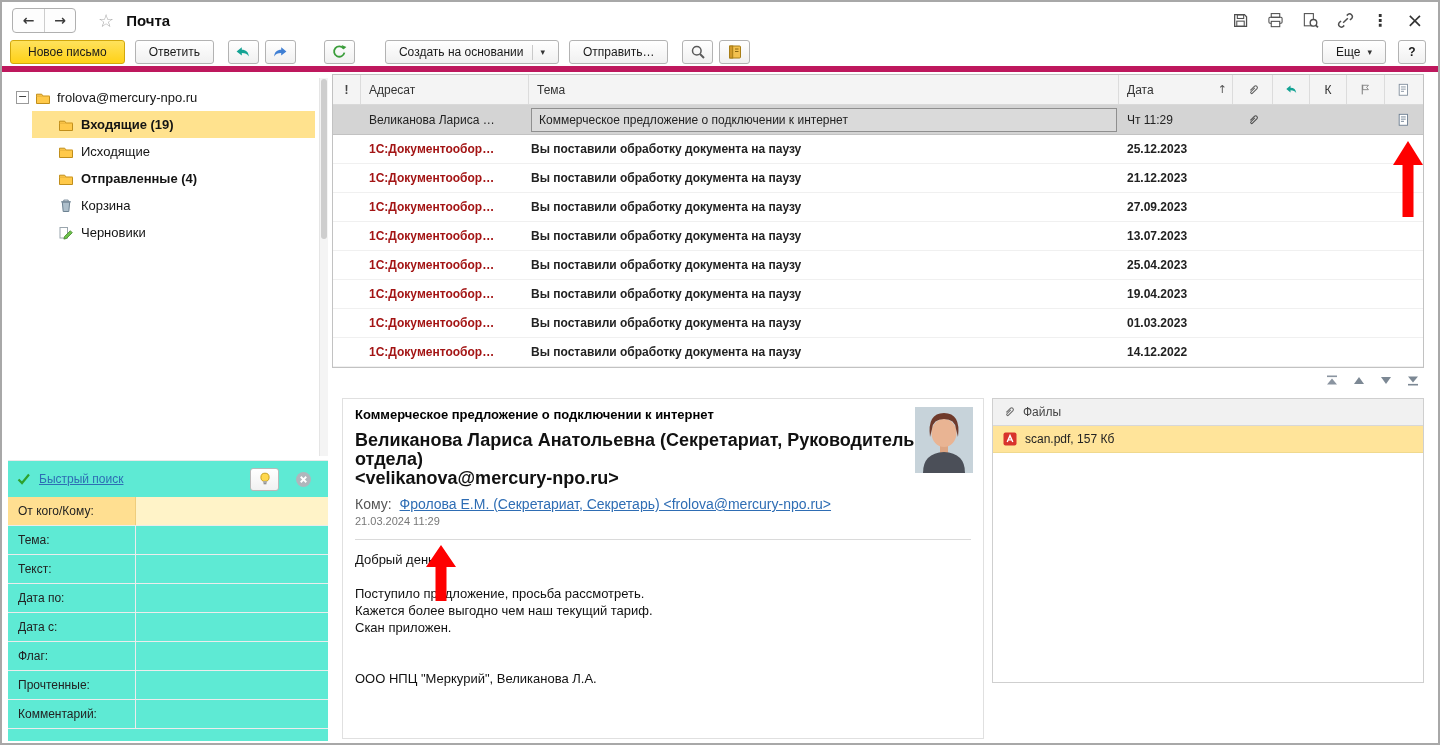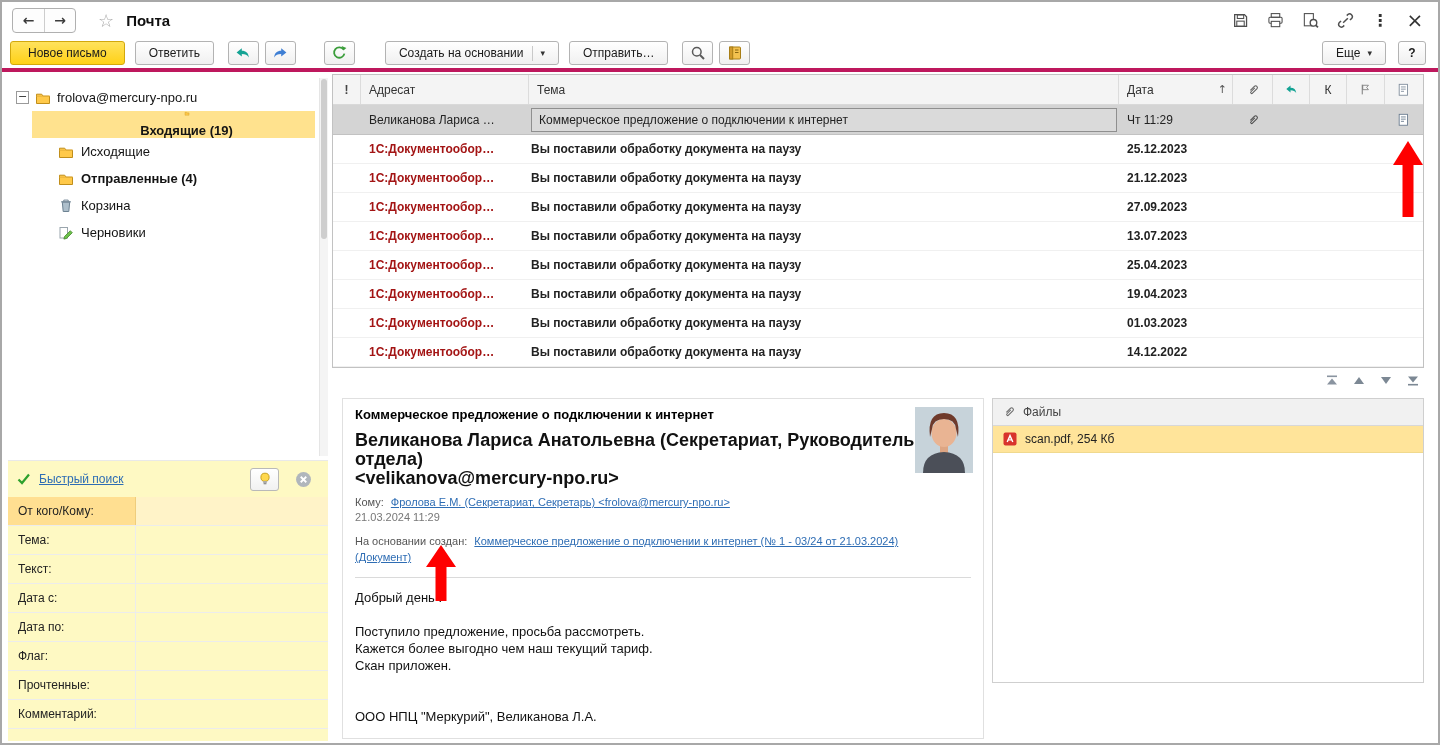--- a/index.html
+++ b/index.html
@@ -15,44 +15,44 @@
   .nav-btn + .nav-btn { border-left:1px solid #cdcdcd; }
   .glyph { font-size:14px; font-weight:bold; color:#3c3c3c; }
   .star { font-size:18px; color:#aaa; margin-left:22px; cursor:pointer; }
   .win-title { font-size:15px; font-weight:bold; color:#101010; margin-left:12px; }
   .titlebar-actions { margin-left:auto; display:flex; align-items:center; gap:13px; }
   .tb-icon { display:flex; align-items:center; justify-content:center; width:22px; height:22px; }
   .kebab-g { font-size:16px; font-weight:bold; color:#333; }
   .close-g { font-size:20px; color:#333; line-height:1; }
 
   
-  .toolbar { position:absolute; left:0; top:36px; right:0; height:34px; display:flex; align-items:center; padding:0 12px 0 8px; border-bottom:4px solid #be185d; }
+  .toolbar { position:absolute; left:0; top:36px; right:0; height:34px; display:flex; align-items:center; padding:0 12px 0 8px; border-bottom:6px solid #be185d; }
   .btn { height:24px; border:1px solid #b3b3b3; border-radius:3px; background:linear-gradient(#ffffff,#f0f0f0); padding:0 13px; display:inline-flex; align-items:center; justify-content:center; white-space:nowrap; }
   .btn-yellow { background:linear-gradient(#ffe25c,#ffd117); border-color:#d2a80c; padding:0 17px; }
   .icon-btn { width:31px; padding:0; }
   .ml10{margin-left:10px}.ml14{margin-left:14px}.ml28{margin-left:28px}.ml30{margin-left:30px}.ml6{margin-left:6px}
   .caret { font-size:9px; color:#333; margin-left:7px; }
   .dd-sep { width:1px; height:15px; background:#c9c9c9; margin-left:9px; }
   .spacer { flex:1; }
   .help { width:28px; margin-left:12px; font-weight:bold; }
 
   
   .folders-pane { position:absolute; left:6px; top:74px; width:320px; height:384px; background:#fff; overflow:hidden; }
   .tree-row { display:flex; align-items:center; height:27px; cursor:default; }
   .tree-row.root { padding-left:8px; gap:6px; margin-top:8px; }
   .tree-row.child { margin-left:24px; margin-right:13px; padding-left:26px; gap:7px; }
-  .tree-row.selected { background:#ffe28e;flex-direction:column; }
+  .tree-row.selected { background:#ffe28e; }
   .tree-label { font-size:13px; color:#141414; white-space:nowrap; }
   .bold { font-weight:bold; }
   .expander { width:13px; height:13px; border:1px solid #9a9a9a; background:#fff; font-size:11px; line-height:10px; text-align:center; color:#333; flex:0 0 13px; }
   .vscroll { position:absolute; right:0; top:2px; bottom:4px; width:9px; background:#f4f4f4; border-left:1px solid #e5e5e5; }
   .vscroll .thumb { position:absolute; top:1px; left:1px; width:6px; height:160px; background:#cecece; border-radius:3px; }
 
   
-  .quick-search { position:absolute; left:6px; top:458px; width:320px; bottom:2px; border-top:1px solid #e9e9e9; background:#fef9c3; }
+  .quick-search { position:absolute; left:6px; top:458px; width:320px; bottom:2px; border-top:1px solid #e9e9e9; background:#5eead4; }
   .qs-header { height:36px; display:flex; align-items:center; gap:7px; padding:0 14px 0 8px; }
   .qs-link { color:#2e6db4; text-decoration:underline; font-size:12px; cursor:pointer; }
   .qs-btn { width:29px; height:23px; border:1px solid #b9b9b9; border-radius:3px; background:linear-gradient(#fff,#f1f1f1); display:flex; align-items:center; justify-content:center; }
   .qs-clear { width:22px; height:22px; display:flex; align-items:center; justify-content:center; margin-left:6px; }
   .qs-row { display:grid; grid-template-columns:128px 1fr; height:29px; border-bottom:1px solid #ececec; }
   .qs-label { display:flex; align-items:center; padding-left:10px; color:#222; border-right:1px solid #ececec; font-size:12px; white-space:nowrap; }
   .qs-value { cursor:text; }
   .qs-row.active .qs-label { background:#ffdf91; border-right-color:#efcd7c; }
   .qs-row.active .qs-value { background:#fff3c8; }
 
@@ -74,21 +74,21 @@
   .unread { font-weight:bold; }
   .unread .c2 { color:#a31414; }.c2{grid-column:2}.c3{grid-column:3}.c4{grid-column:4}.c5{grid-column:5}.c9{grid-column:9}
 
   .list-nav { position:absolute; top:369px; left:1318px; display:flex; gap:3px; }
   .list-nav button { width:24px; height:18px; display:flex; align-items:center; justify-content:center; }
 
   
   .preview-pane { position:absolute; left:340px; top:396px; width:642px; height:341px; border:1px solid #e0e0e0; background:#fff; padding:8px 12px; overflow:hidden; }
   .pv-subject { font-size:13px; font-weight:bold; color:#000; }
   .pv-from { font-size:18px; margin-top:9px; line-height:19px; color:#111;font-weight:bold; }
-  .pv-meta { font-size:11px; margin-top:8px; }
+  .pv-meta { font-size:14px; margin-top:8px; }
   .meta-label { color:#555; margin-right:4px; }
   .link { color:#2e6db4; text-decoration:underline; cursor:pointer; }
   .pv-date { font-size:11px; color:#777; margin-top:3px; }
   .pv-based { font-size:11px; margin-top:10px; max-width:575px; line-height:16px; }
   .pv-sep { border:none; border-top:1px solid #dadada; margin-top:12px; }
   .pv-body { margin-top:11px; font-size:13px; line-height:17px; color:#111; }
   .body-line { min-height:17px; white-space:pre-wrap; }
   .avatar { position:absolute; right:10px; top:8px; width:58px; height:66px; overflow:hidden; }
 
   
@@ -282,25 +282,25 @@
       </div>
       <div class="qs-row">
         <div class="qs-label">Тема:</div>
         <div class="qs-value"></div>
       </div>
       <div class="qs-row">
         <div class="qs-label">Текст:</div>
         <div class="qs-value"></div>
       </div>
       <div class="qs-row">
+        <div class="qs-label">Дата по:</div>
+        <div class="qs-value"></div>
+      </div>
+      <div class="qs-row">
         <div class="qs-label">Дата с:</div>
-        <div class="qs-value"></div>
-      </div>
-      <div class="qs-row">
-        <div class="qs-label">Дата по:</div>
         <div class="qs-value"></div>
       </div>
       <div class="qs-row">
         <div class="qs-label">Флаг:</div>
         <div class="qs-value"></div>
       </div>
       <div class="qs-row">
         <div class="qs-label">Прочтенные:</div>
         <div class="qs-value"></div>
       </div>
@@ -440,24 +440,20 @@
     <div class="pv-subject">Коммерческое предложение о подключении к интернет</div>
     <div class="pv-from">
       <div>Великанова Лариса Анатольевна (Секретариат, Руководитель отдела)</div>
       <div>&lt;velikanova@mercury-npo.ru&gt;</div>
     </div>
     <div class="pv-meta">
       <span class="meta-label">Кому:</span>
       <a class="link">Фролова Е.М. (Секретариат, Секретарь) &lt;frolova@mercury-npo.ru&gt;</a>
     </div>
     <div class="pv-date">21.03.2024 11:29</div>
-    <div class="pv-based">
-      <span class="meta-label">На основании создан:</span>
-      <a class="link">Коммерческое предложение о подключении к интернет (№ 1 - 03/24 от 21.03.2024) (Документ)</a>
-    </div>
     <hr class="pv-sep">
     <div class="pv-body">
       <div class="body-line">Добрый день !</div>
       <div class="body-line"></div>
       <div class="body-line">Поступило предложение, просьба рассмотреть.</div>
       <div class="body-line">Кажется более выгодно чем наш текущий тариф.</div>
       <div class="body-line">Скан приложен.</div>
       <div class="body-line"></div>
       <div class="body-line"></div>
       <div class="body-line">ООО НПЦ "Меркурий", Великанова Л.А.</div>
@@ -479,21 +475,21 @@
           <path d="M5 8.5 L9.8 3.7 a2 2 0 0 1 2.8 2.8 L7.4 11.7 a1.2 1.2 0 0 1-1.7-1.7 L10 5.7" fill="none" stroke="#6a6a6a" stroke-width="1.2"></path>
         </svg>
       <span>Файлы</span>
     </div>
     <div class="file-row">
       <svg width="16" height="16" viewBox="0 0 16 16">
           <rect x="1.5" y="1.5" width="13" height="13" rx="2" fill="#d8332c"></rect>
           <path d="M5.2 11 L8 4.6 L10.8 11" fill="none" stroke="#fff" stroke-width="1.4"></path>
           <line x1="6.3" y1="8.9" x2="9.7" y2="8.9" stroke="#fff" stroke-width="1.2"></line>
         </svg>
-      <span>scan.pdf, 254 Кб</span>
+      <span>scan.pdf, 157 Кб</span>
     </div>
   </div>
 
   <svg class="annot a1" width="30" height="76" viewBox="0 0 30 76">
     <polygon points="15,0 30,24 20.5,24 20.5,76 9.5,76 9.5,24 0,24" fill="#FE0000"></polygon>
   </svg>
   <svg class="annot a2" width="30" height="56" viewBox="0 0 30 56">
     <polygon points="15,0 30,22 20.5,22 20.5,56 9.5,56 9.5,22 0,22" fill="#FE0000"></polygon>
   </svg>
 

